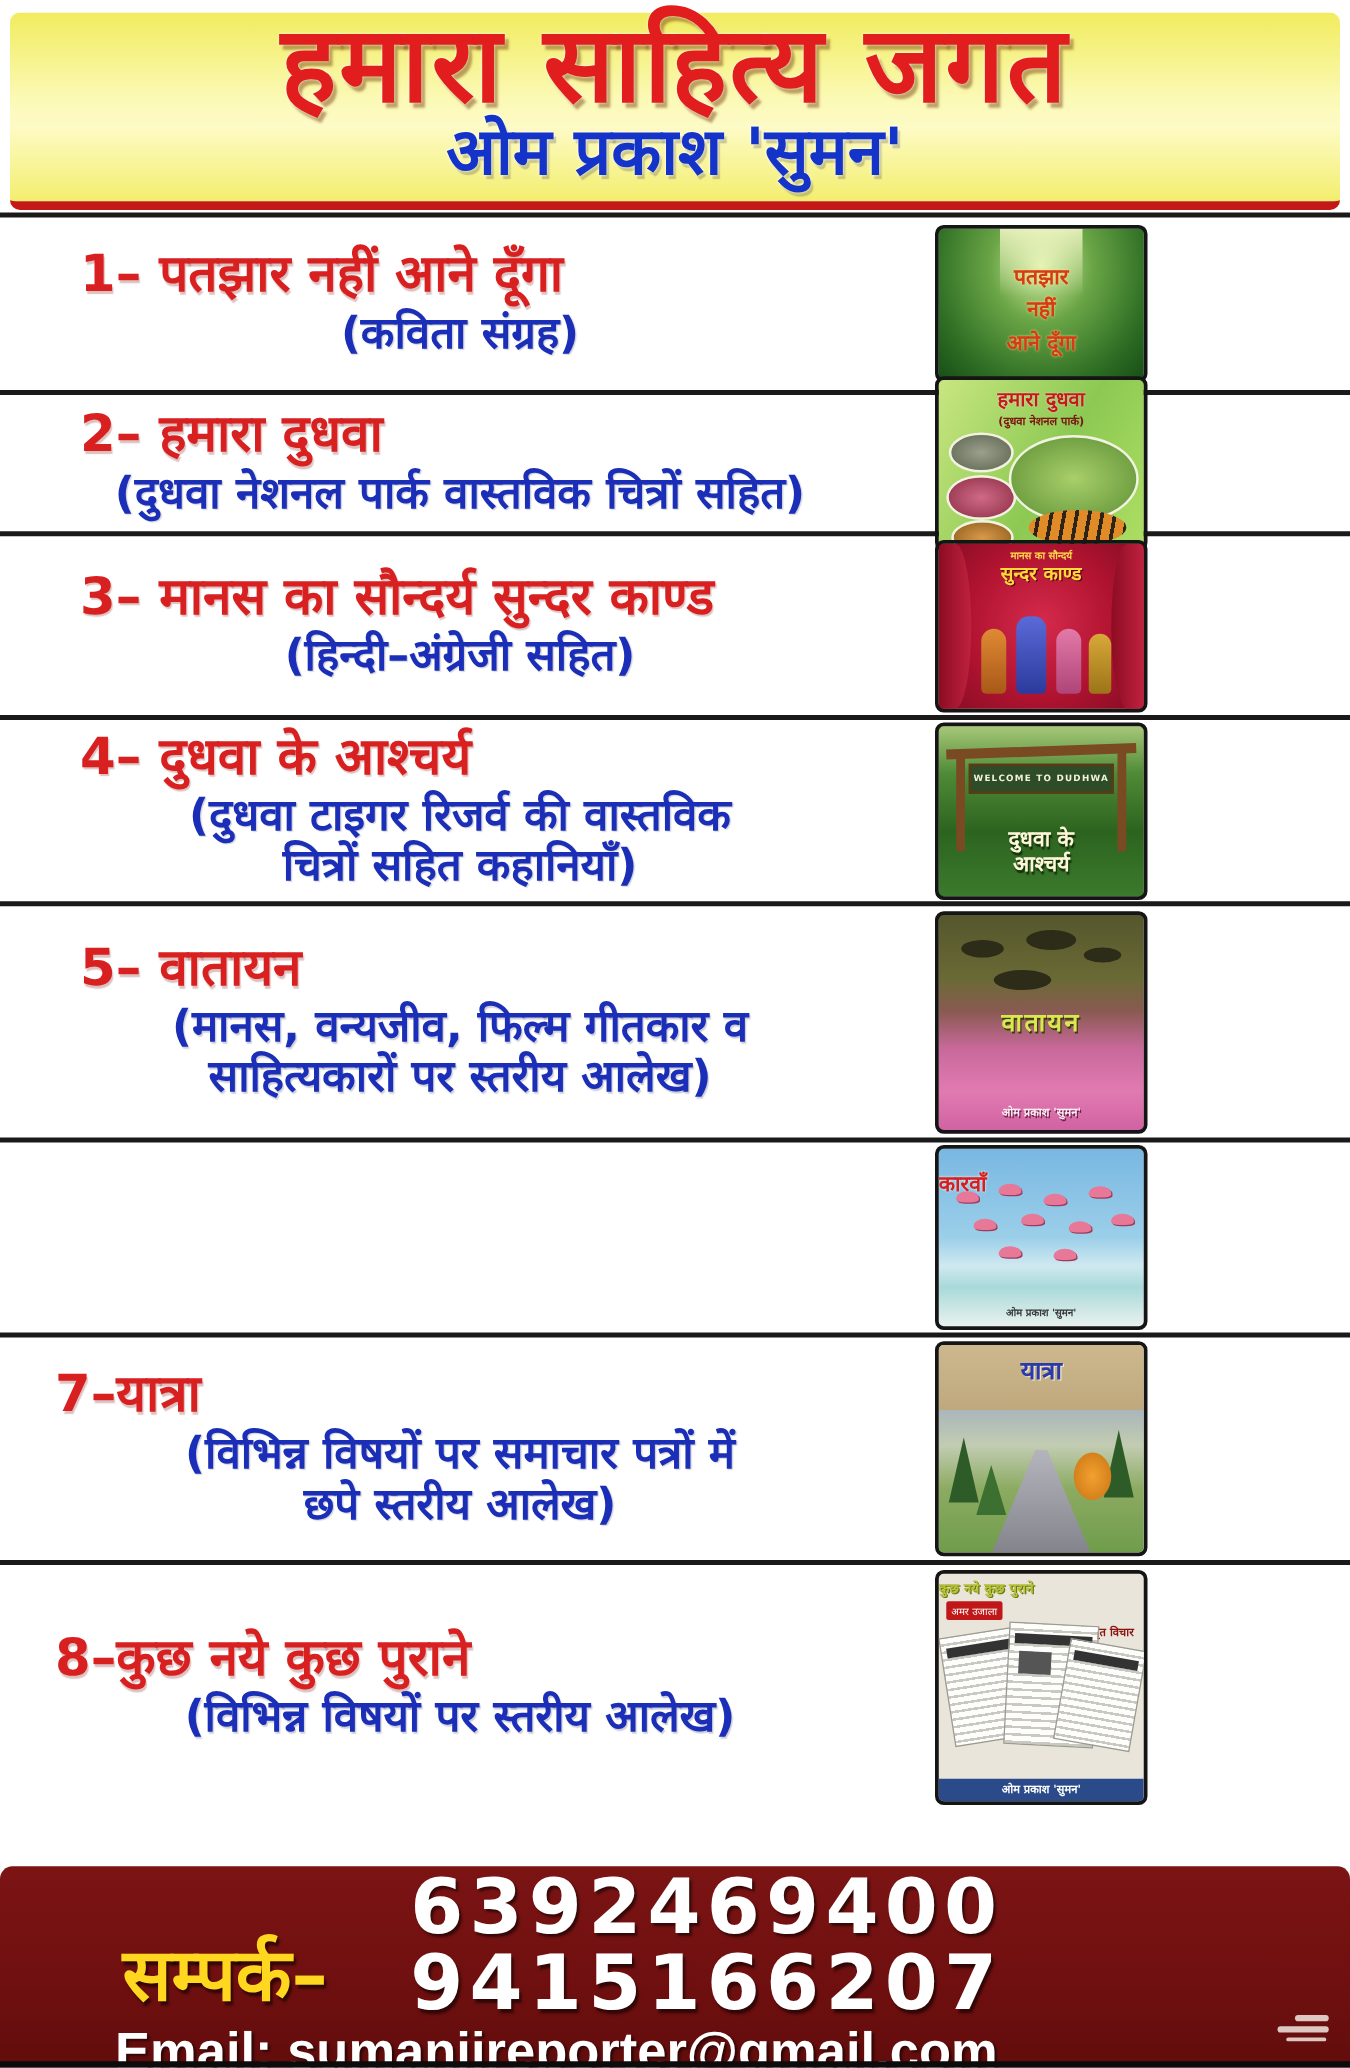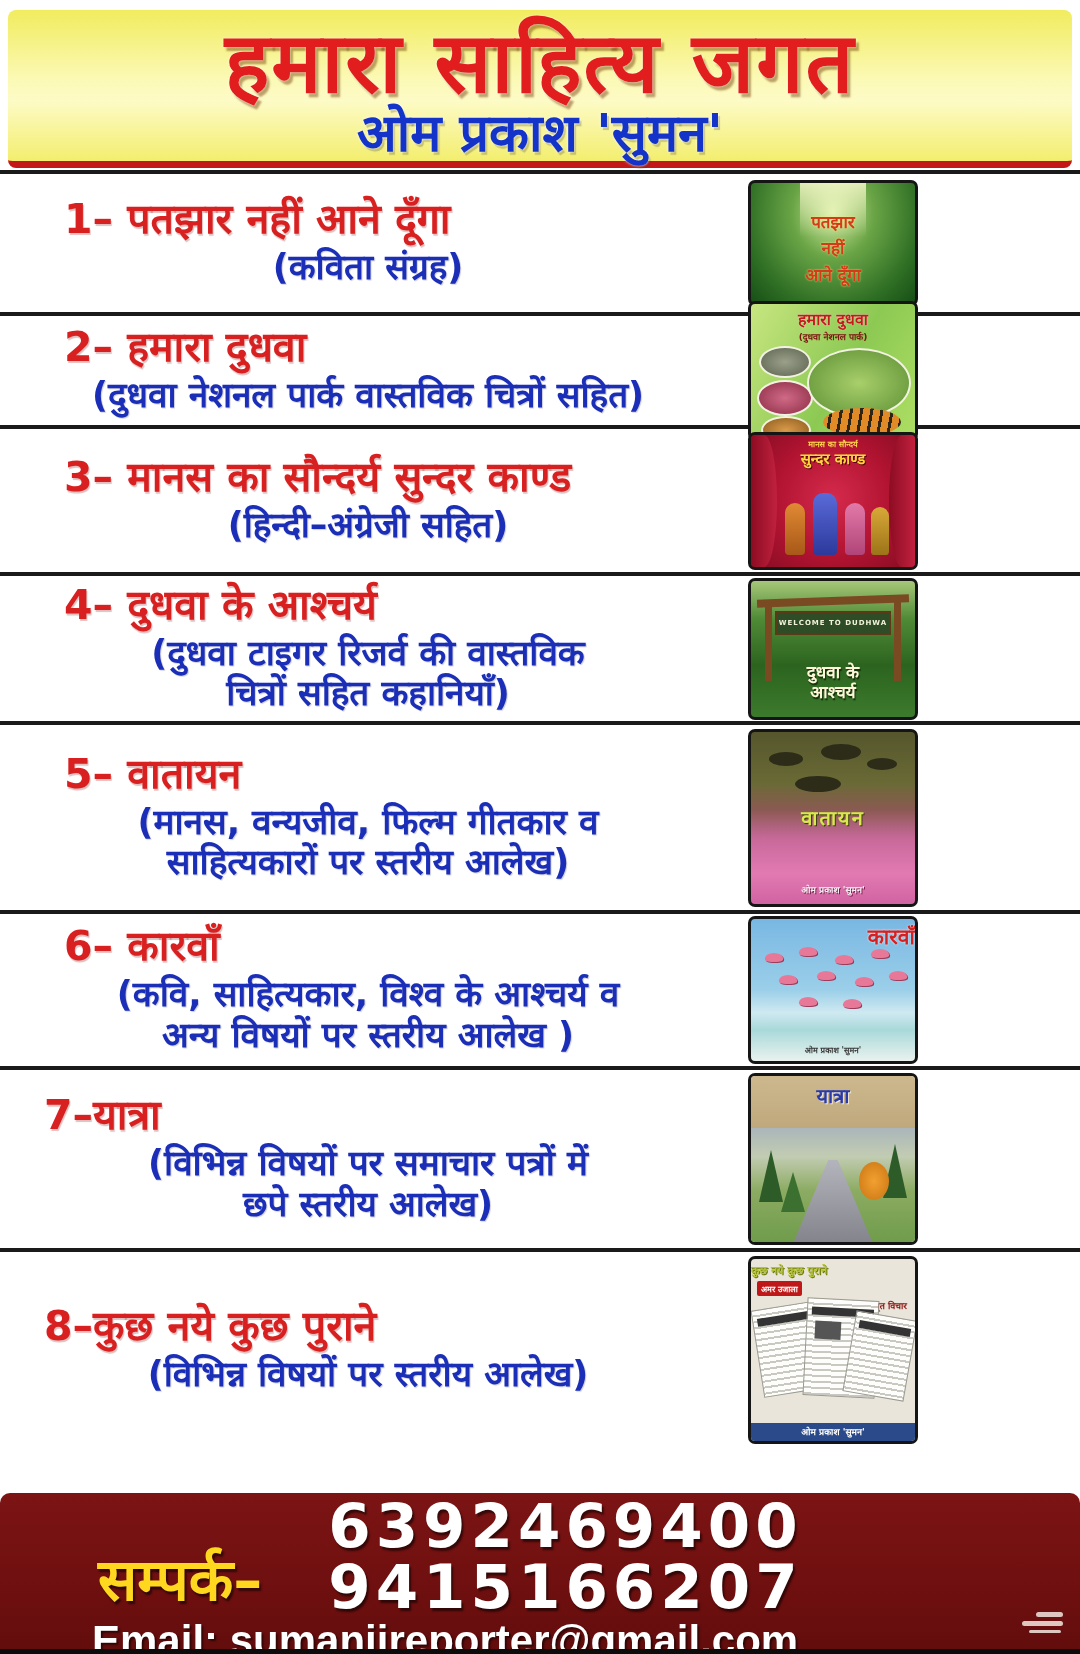--- a/index.html
+++ b/index.html
@@ -4,21 +4,21 @@
 <style>
   html,body{margin:0;padding:0;background:#ffffff;}
   body{width:1080px;height:1654px;position:relative;overflow:hidden;
        font-family:"DejaVu Sans","Liberation Sans",sans-serif;}
   .poster{width:1080px;height:1654px;position:relative;background:#fff;}
 
   
   .header{margin:10px 8px 0 8px;height:151px;border-radius:8px;
           background:linear-gradient(180deg,#f1ec5e 0%,#fbf9b4 45%,#fdfbc6 60%,#f3ee6e 100%);
           border-bottom:7px solid #c41818;text-align:center;}
-  .header-title{font-size:84px;font-weight:bold;color:#e11d1d;line-height:1.0;padding-top:11px;
+  .header-title{font-size:84px;font-weight:bold;color:#e11d1d;line-height:1.0;padding-top:0;
           text-shadow:0 0 2px #ffffff,3px 4px 2px rgba(110,50,0,.45);letter-spacing:2px;}
   .header-author{font-size:52px;font-weight:bold;color:#1433c8;line-height:1.0;margin-top:2px;
           text-shadow:0 0 3px #ffffff,2px 3px 1px rgba(40,40,40,.25);}
 
   
   .book-rows{margin-top:2px;}
   .row{display:flex;align-items:center;box-sizing:border-box;border-top:4px solid #1a1a1a;}
   .r1{height:142px}.r2{height:113px}.r3{height:147px}.r4{height:149px}
   .r5{height:189px}.r6{height:156px}.r7{height:182px}.r8{height:200px}
   .row-text{flex:1;display:flex;flex-direction:column;justify-content:center;gap:6px;min-width:0;}
@@ -89,22 +89,22 @@
   .blob{position:absolute;border-radius:50%;background:#2c2c18;}
   .b1{left:18px;top:20px;width:34px;height:14px}.b2{left:70px;top:12px;width:40px;height:16px}
   .b3{left:116px;top:26px;width:30px;height:12px}.b4{left:44px;top:44px;width:46px;height:16px}
   .cv-vatayan .t{position:absolute;top:72px;left:0;right:0;text-align:center;color:#d8e84e;
       font-size:20px;font-weight:bold;letter-spacing:2px;text-shadow:1px 1px 0 #3a3a10;}
   .cv-vatayan .a{position:absolute;bottom:8px;left:0;right:0;text-align:center;color:#fdeef6;
       font-size:9px;font-weight:bold;text-shadow:1px 1px 0 #702048;}
 
   
   .cv-karwan{background:linear-gradient(180deg,#79b7e2 0%,#9bcfe9 50%,#cfe9f1 66%,#a9d9da 78%,#e8f2ee 100%);}
-  .cv-karwan .t{position:absolute;top:3px;left:0;right:0;text-align:right;color:#d42020;
-      font-size:21px;font-weight:bold;text-shadow:0 0 2px #fff;}
+  .cv-karwan .t{position:absolute;top:16px;left:0;right:0;text-align:left;color:#d42020;
+      font-size:17px;font-weight:bold;text-shadow:0 0 2px #fff;}
   .flam{position:absolute;width:18px;height:9px;background:#e87898;
       border-radius:60% 60% 45% 45%/70% 70% 30% 30%;box-shadow:1px 1px 0 #9c3c5c;}
   .f1{left:14px;top:34px}.f2{left:48px;top:28px}.f3{left:84px;top:36px}.f4{left:120px;top:30px}
   .f5{left:28px;top:56px}.f6{left:66px;top:52px}.f7{left:104px;top:58px}.f8{left:138px;top:52px}
   .f9{left:48px;top:78px}.f10{left:92px;top:80px}
   .cv-karwan .a{position:absolute;bottom:6px;left:0;right:0;text-align:center;color:#3a3a3a;
       font-size:8px;font-weight:bold;}
 
   
   .cv-yatra .band{position:absolute;top:0;left:0;right:0;height:52px;background:linear-gradient(#cdb88e,#bfa87c);}
@@ -119,21 +119,21 @@
   .c2{left:30px;bottom:30px;border-bottom:40px solid #3c7030;}
   .c3{right:8px;bottom:44px;border-bottom:54px solid #2e5c28;}
   .autumn{position:absolute;right:26px;bottom:42px;width:30px;height:38px;border-radius:50%;
       background:radial-gradient(#f2a030,#c87414);}
 
   
   .cv-papers{background:#e9e5da;}
   .cv-papers .t{position:absolute;top:3px;left:0;right:0;text-align:left;color:#b6c23a;
       font-size:11px;font-weight:bold;text-shadow:1px 1px 0 #6c7a10;}
   .tagRed{position:absolute;left:6px;top:22px;background:#c01818;color:#fff;font-size:8px;
-      font-weight:bold;padding:2px 4px;border-radius:2px;}
+      font-weight:normal;padding:2px 4px;border-radius:2px;}
   .tagDark{position:absolute;right:8px;top:40px;color:#8c1410;font-size:9px;font-weight:bold;}
   .paper{position:absolute;background:repeating-linear-gradient(180deg,#fdfdfb 0 4px,#c9c9c2 4px 6px);
       border:1px solid #9a9a90;}
   .p1{left:6px;top:46px;width:66px;height:86px;transform:rotate(-9deg);}
   .p2{left:54px;top:40px;width:70px;height:96px;transform:rotate(3deg);}
   .p3{right:4px;top:56px;width:60px;height:80px;transform:rotate(10deg);}
   .headline{position:absolute;top:8px;left:4px;right:4px;height:8px;background:#333;}
   .photo{position:absolute;top:22px;left:8px;width:26px;height:18px;background:#555;}
   .cv-papers .a{position:absolute;bottom:0;left:0;right:0;height:18px;background:#2a4a8a;
       color:#fff;font-size:9px;font-weight:bold;text-align:center;line-height:18px;}
@@ -240,25 +240,20 @@
         <div class="blob b1"></div>
         <div class="blob b2"></div>
         <div class="blob b3"></div>
         <div class="blob b4"></div>
         <div class="t">वातायन</div>
         <div class="a">ओम प्रकाश 'सुमन'</div>
       </div>
     </div>
 
     <div class="row r6">
-      <div class="row-text">
-        <div class="row-heading">6– कारवाँ</div>
-        <div class="row-sub preline">(कवि, साहित्यकार, विश्व के आश्चर्य व
-अन्य विषयों पर स्तरीय आलेख )</div>
-      </div>
       <div class="cover cv6 cv-karwan">
         <div class="t">कारवाँ</div>
         <div class="flam f1"></div>
         <div class="flam f2"></div>
         <div class="flam f3"></div>
         <div class="flam f4"></div>
         <div class="flam f5"></div>
         <div class="flam f6"></div>
         <div class="flam f7"></div>
         <div class="flam f8"></div>

